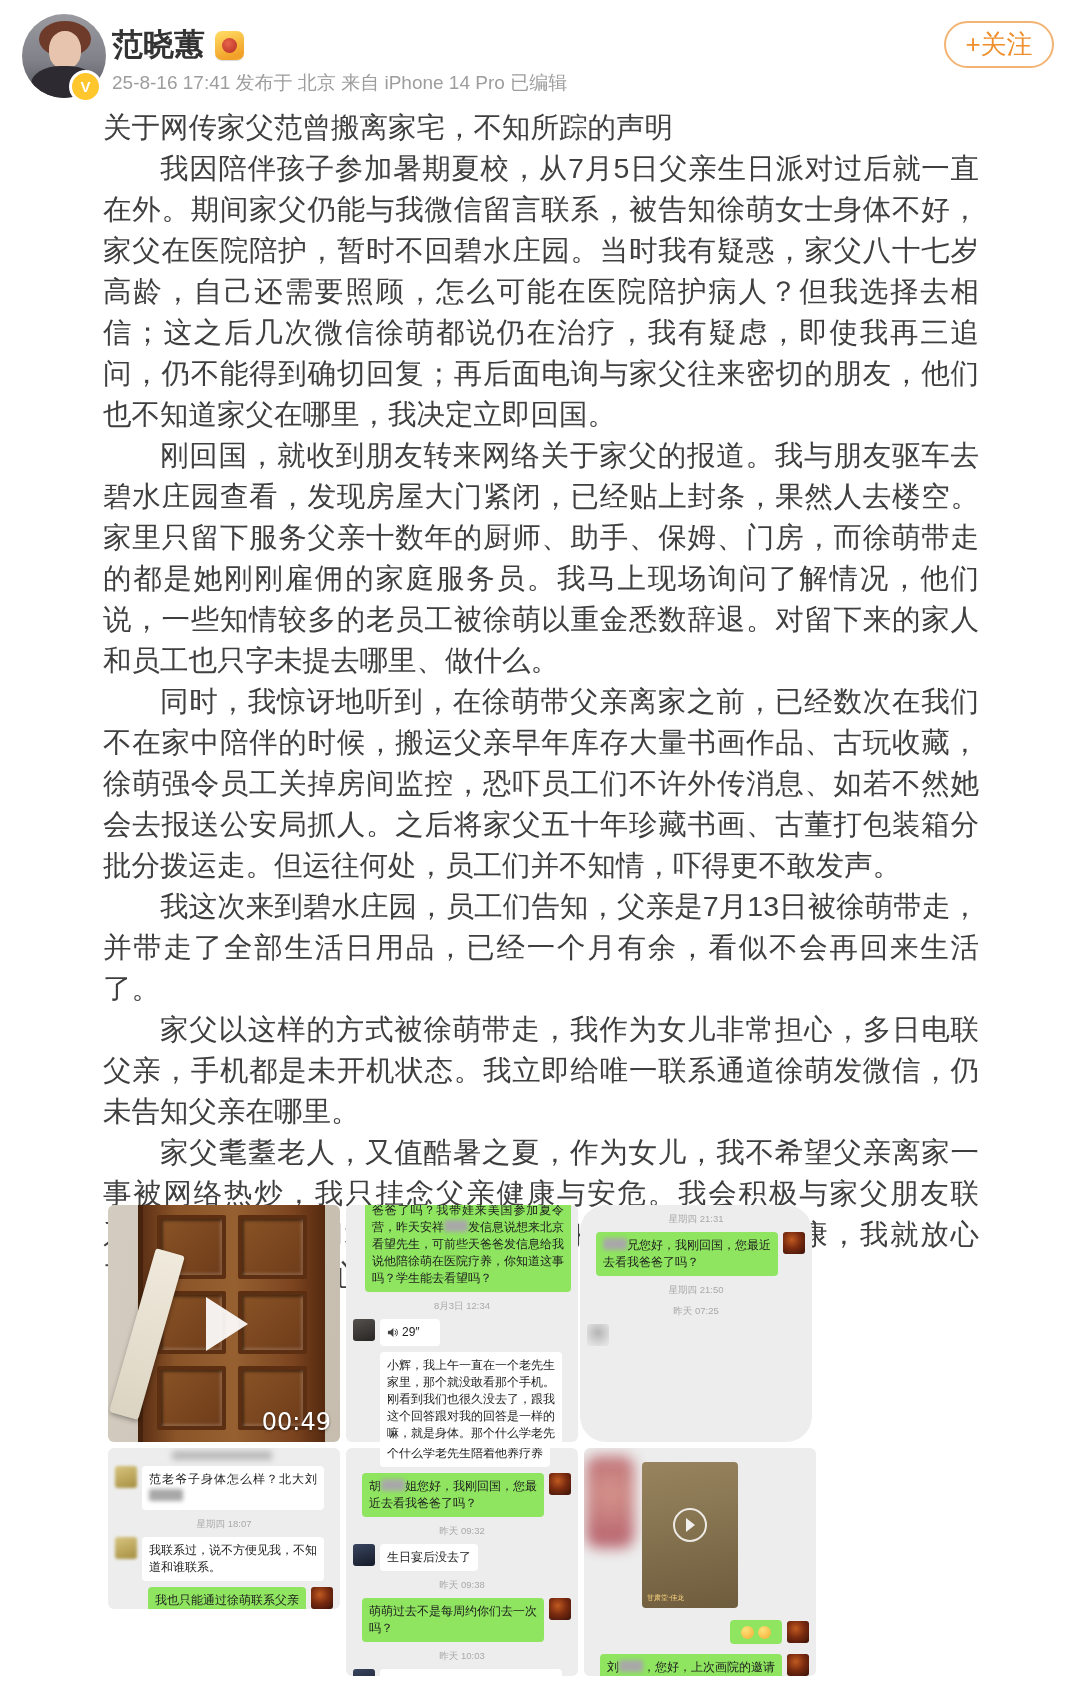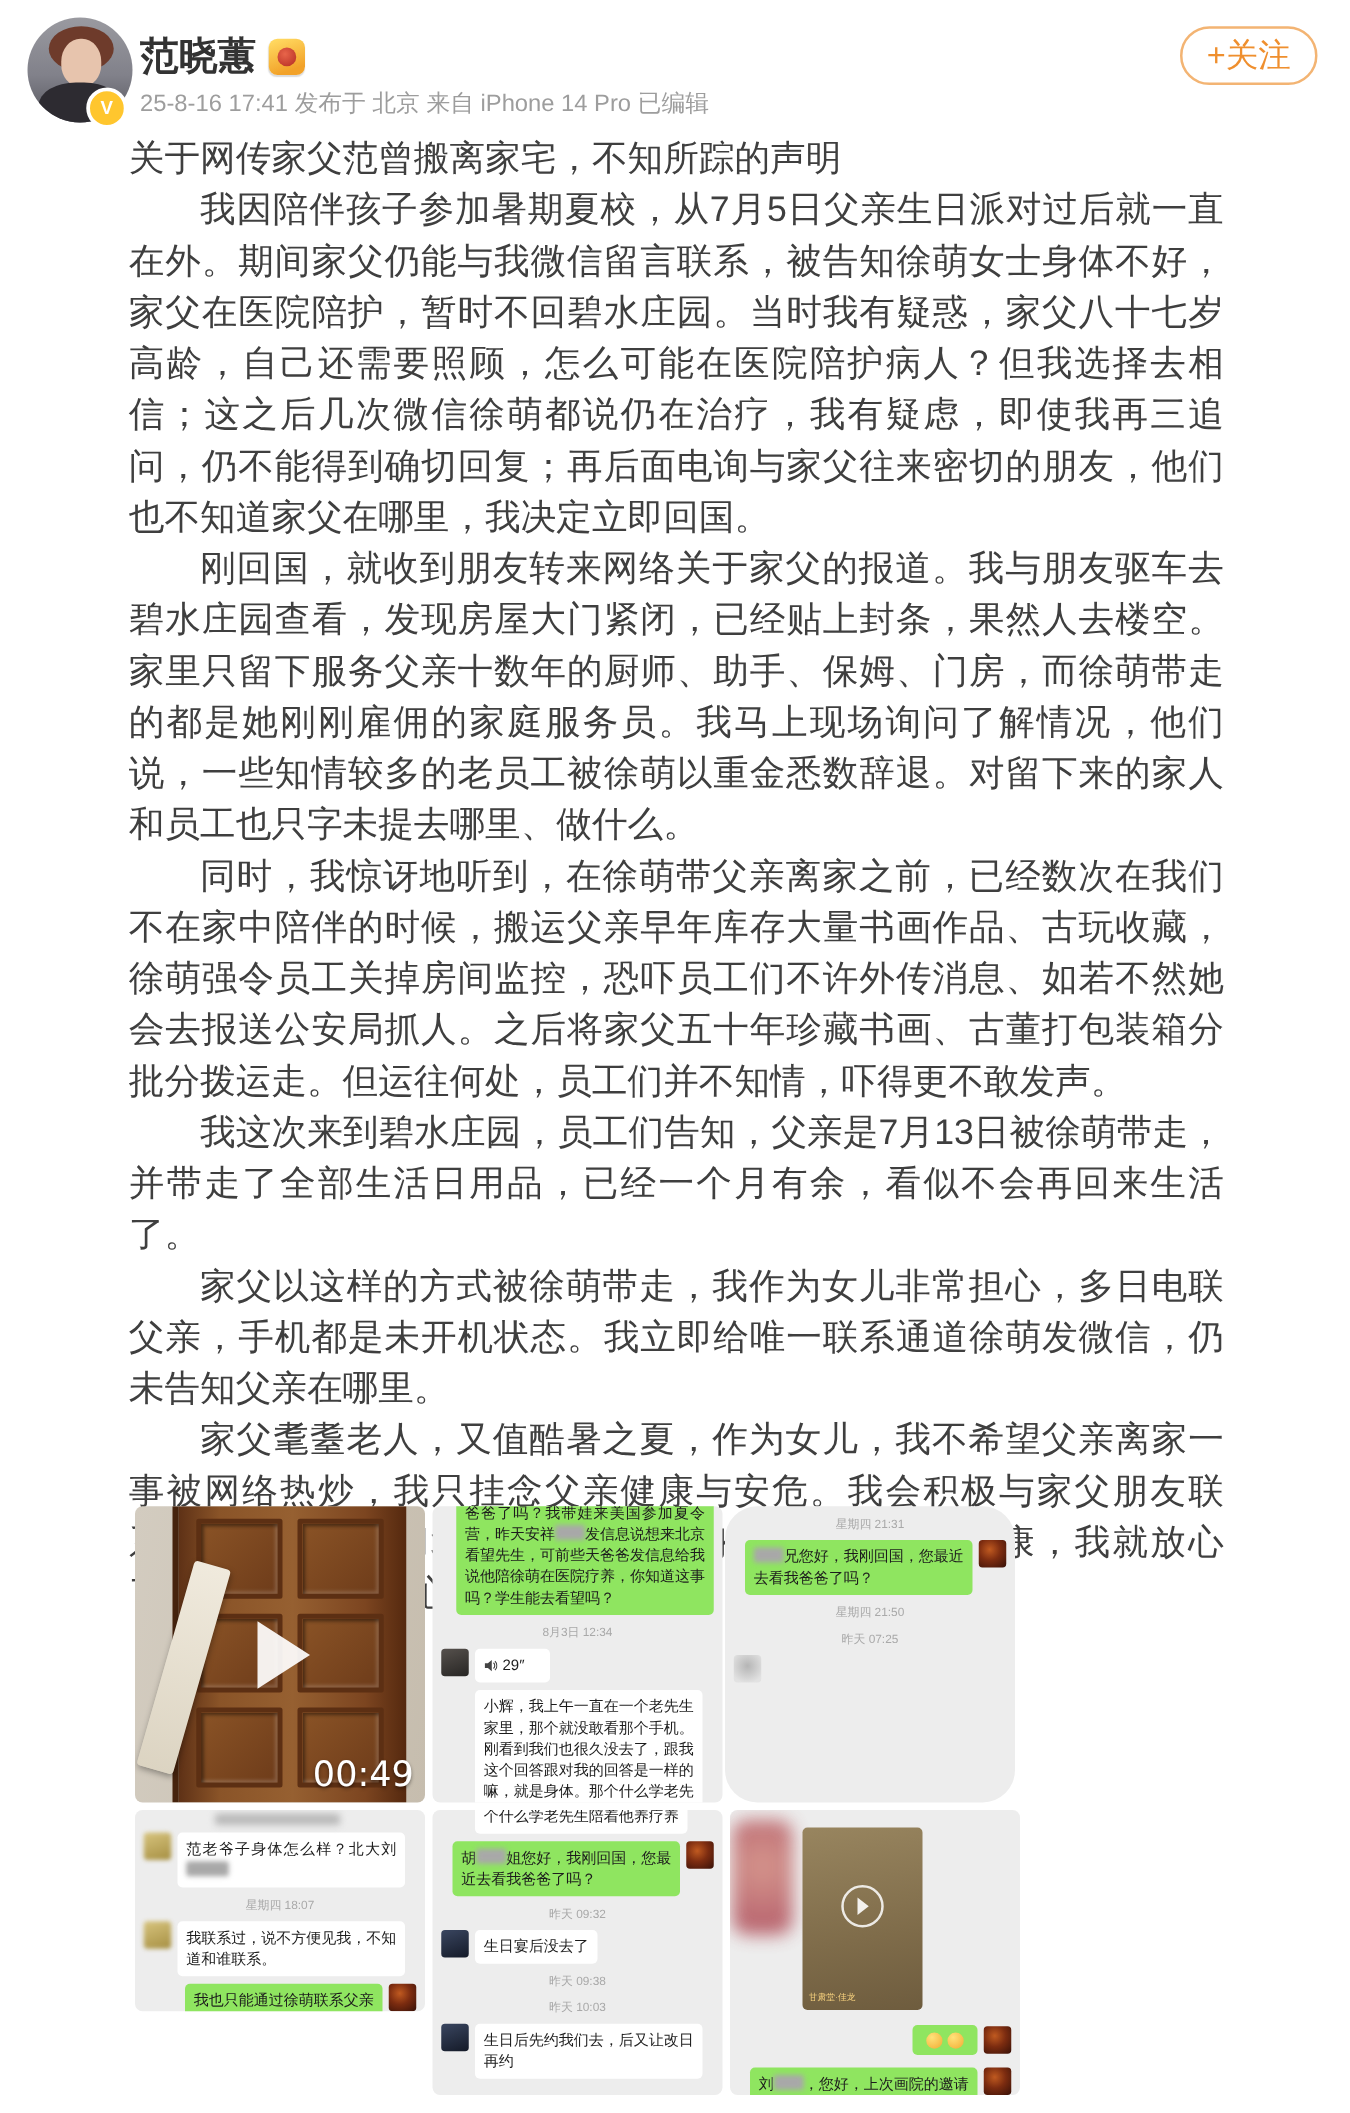--- a/index.html
+++ b/index.html
@@ -47,21 +47,21 @@
     border-left:5px solid #46230d;}
   .panels{position:absolute;left:14px;top:10px;width:150px;height:215px;
     display:grid;grid-template-columns:1fr 1fr;grid-template-rows:1fr 1fr 1fr;gap:12px;}
   .panel{background:linear-gradient(135deg,#8a5326,#6e3c1a);
     border:4px solid #5c2f13;box-shadow:inset 2px 2px 3px rgba(0,0,0,.45),inset -2px -2px 3px rgba(255,255,255,.18);border-radius:2px;}
   .seal{position:absolute;left:24px;top:44px;width:30px;height:170px;transform:rotate(16deg);
     background:linear-gradient(180deg,#f0eadd 0%,#dcd4c2 100%);box-shadow:1px 2px 5px rgba(0,0,0,.35);border-radius:3px;}
   .knob{position:absolute;left:4px;top:118px;width:10px;height:22px;background:#3c1f0c;border-radius:2px;}
   .ptri{position:absolute;left:98px;top:92px;width:0;height:0;
     border-left:42px solid rgba(255,255,255,.92);border-top:27px solid transparent;border-bottom:27px solid transparent;}
-  .dur{position:absolute;right:9px;bottom:6px;color:#fff;font-size:28px;text-shadow:0 1px 3px rgba(0,0,0,.45);
+  .dur{position:absolute;right:9px;bottom:6px;color:#fff;font-size:24px;text-shadow:0 1px 3px rgba(0,0,0,.45);
     font-family:"DejaVu Sans",sans-serif;}
   
   .chat{position:relative;width:100%;height:100%;font-size:12px;color:#1c1c1c;}
   .trow{text-align:center;color:#a9a9a9;font-size:9.5px;margin:8px 0 4px;}
   .msg{display:flex;align-items:flex-start;gap:5px;margin:6px 7px;}
   .msg.sent{flex-direction:row-reverse;}
   .av{width:22px;height:22px;border-radius:3px;flex:0 0 auto;}
   .av-red{background:radial-gradient(circle at 40% 35%,#c05a20 0%,#7c2c10 45%,#371108 100%);}
   .av-gray{background:radial-gradient(circle at 50% 40%,#b5b5b5 0%,#e2e2e2 80%);}
   .av-dark{background:linear-gradient(160deg,#56514d,#272523);}
@@ -211,20 +211,24 @@
       <div class="msg sent">
         <div class="av av-red"></div>
         <div class="bub"><span>胡</span><span class="redact"></span><span>姐您好，我刚回国，您最近去看我爸爸了吗？</span></div>
       </div>
       <div class="trow">昨天 09:32</div>
       <div class="msg recv">
         <div class="av av-navy"></div>
         <div class="bub">生日宴后没去了</div>
       </div>
       <div class="trow">昨天 09:38</div>
+      <div class="msg sent">
+        <div class="av av-red"></div>
+        <div class="bub">萌萌过去不是每周约你们去一次吗？</div>
+      </div>
       <div class="trow">昨天 10:03</div>
       <div class="msg recv">
         <div class="av av-navy"></div>
         <div class="bub">生日后先约我们去，后又让改日再约</div>
       </div>
     </div>
   </div>
 
   <div class="tile t6">
     <div class="chat">

